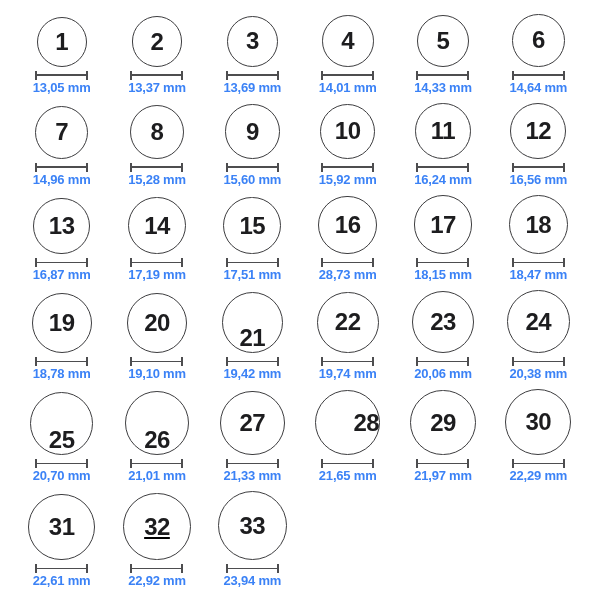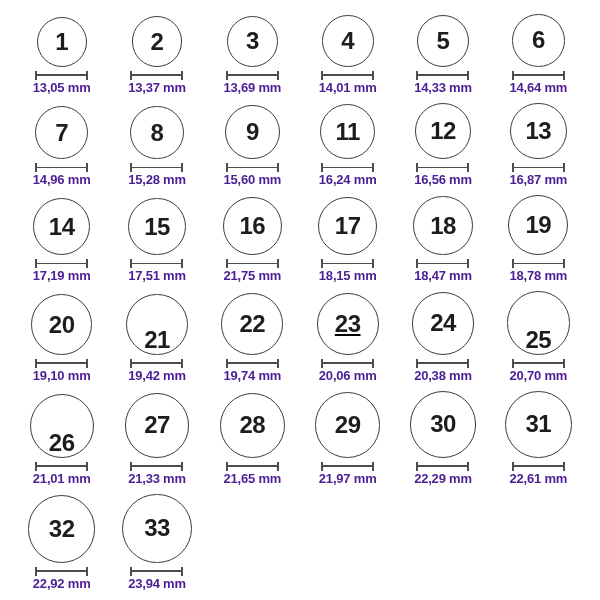--- a/index.html
+++ b/index.html
@@ -53,21 +53,21 @@
     position: absolute;
     left: 0; right: 0;
     top: 50%;
     margin-top: -1px;
     height: 1.5px;
     background: #4d4d4f;
   }
   .diameter-label {
     font-size: 13px;
     font-weight: 700;
-    color: #4c1d95;
+    color: #3b82f6;
     line-height: 14px;
     letter-spacing: -0.2px;
     white-space: nowrap;
   }
 </style>
 </head>
 <body>
 
 <div class="chart">
   <div class="grid">
@@ -136,20 +136,27 @@
   </div>
 
   <div class="cell">
     <div class="circle" style="width: 54.4625px; height: 54.4625px;">
       <span class="ring-number">9</span>
     </div>
     <div class="measure-line"></div>
     <div class="diameter-label">15,60 mm</div>
   </div>
 
+  <div class="cell">
+    <div class="circle" style="width: 55.0225px; height: 55.0225px;">
+      <span class="ring-number">10</span>
+    </div>
+    <div class="measure-line"></div>
+    <div class="diameter-label">15,92 mm</div>
+  </div>
 
   <div class="cell">
     <div class="circle" style="width: 55.5825px; height: 55.5825px;">
       <span class="ring-number">11</span>
     </div>
     <div class="measure-line"></div>
     <div class="diameter-label">16,24 mm</div>
   </div>
 
   <div class="cell">
@@ -182,21 +189,21 @@
     </div>
     <div class="measure-line"></div>
     <div class="diameter-label">17,51 mm</div>
   </div>
 
   <div class="cell">
     <div class="circle" style="width: 58.365px; height: 58.365px;">
       <span class="ring-number">16</span>
     </div>
     <div class="measure-line"></div>
-    <div class="diameter-label">21,75 mm</div>
+    <div class="diameter-label">28,73 mm</div>
   </div>
 
   <div class="cell">
     <div class="circle" style="width: 58.925px; height: 58.925px;">
       <span class="ring-number">17</span>
     </div>
     <div class="measure-line"></div>
     <div class="diameter-label">18,15 mm</div>
   </div>
 
@@ -234,21 +241,21 @@
 
   <div class="cell">
     <div class="circle" style="width: 61.7075px; height: 61.7075px;">
       <span class="ring-number">22</span>
     </div>
     <div class="measure-line"></div>
     <div class="diameter-label">19,74 mm</div>
   </div>
 
   <div class="cell">
-    <div class="circle" style="width: 62.2675px; height: 62.2675px; text-decoration: underline;">
+    <div class="circle" style="width: 62.2675px; height: 62.2675px;">
       <span class="ring-number">23</span>
     </div>
     <div class="measure-line"></div>
     <div class="diameter-label">20,06 mm</div>
   </div>
 
   <div class="cell">
     <div class="circle" style="width: 62.8275px; height: 62.8275px;">
       <span class="ring-number">24</span>
     </div>
@@ -274,21 +281,21 @@
 
   <div class="cell">
     <div class="circle" style="width: 64.49px; height: 64.49px;">
       <span class="ring-number">27</span>
     </div>
     <div class="measure-line"></div>
     <div class="diameter-label">21,33 mm</div>
   </div>
 
   <div class="cell">
-    <div class="circle" style="width: 65.05px; height: 65.05px;">
+    <div class="circle" style="width: 65.05px; height: 65.05px; justify-content: flex-end;">
       <span class="ring-number">28</span>
     </div>
     <div class="measure-line"></div>
     <div class="diameter-label">21,65 mm</div>
   </div>
 
   <div class="cell">
     <div class="circle" style="width: 65.61px; height: 65.61px;">
       <span class="ring-number">29</span>
     </div>
@@ -306,21 +313,21 @@
 
   <div class="cell">
     <div class="circle" style="width: 66.73px; height: 66.73px;">
       <span class="ring-number">31</span>
     </div>
     <div class="measure-line"></div>
     <div class="diameter-label">22,61 mm</div>
   </div>
 
   <div class="cell">
-    <div class="circle" style="width: 67.2725px; height: 67.2725px;">
+    <div class="circle" style="width: 67.2725px; height: 67.2725px; text-decoration: underline;">
       <span class="ring-number">32</span>
     </div>
     <div class="measure-line"></div>
     <div class="diameter-label">22,92 mm</div>
   </div>
 
   <div class="cell">
     <div class="circle" style="width: 69.0575px; height: 69.0575px; text-align: center;">
       <span class="ring-number">33</span>
     </div>

